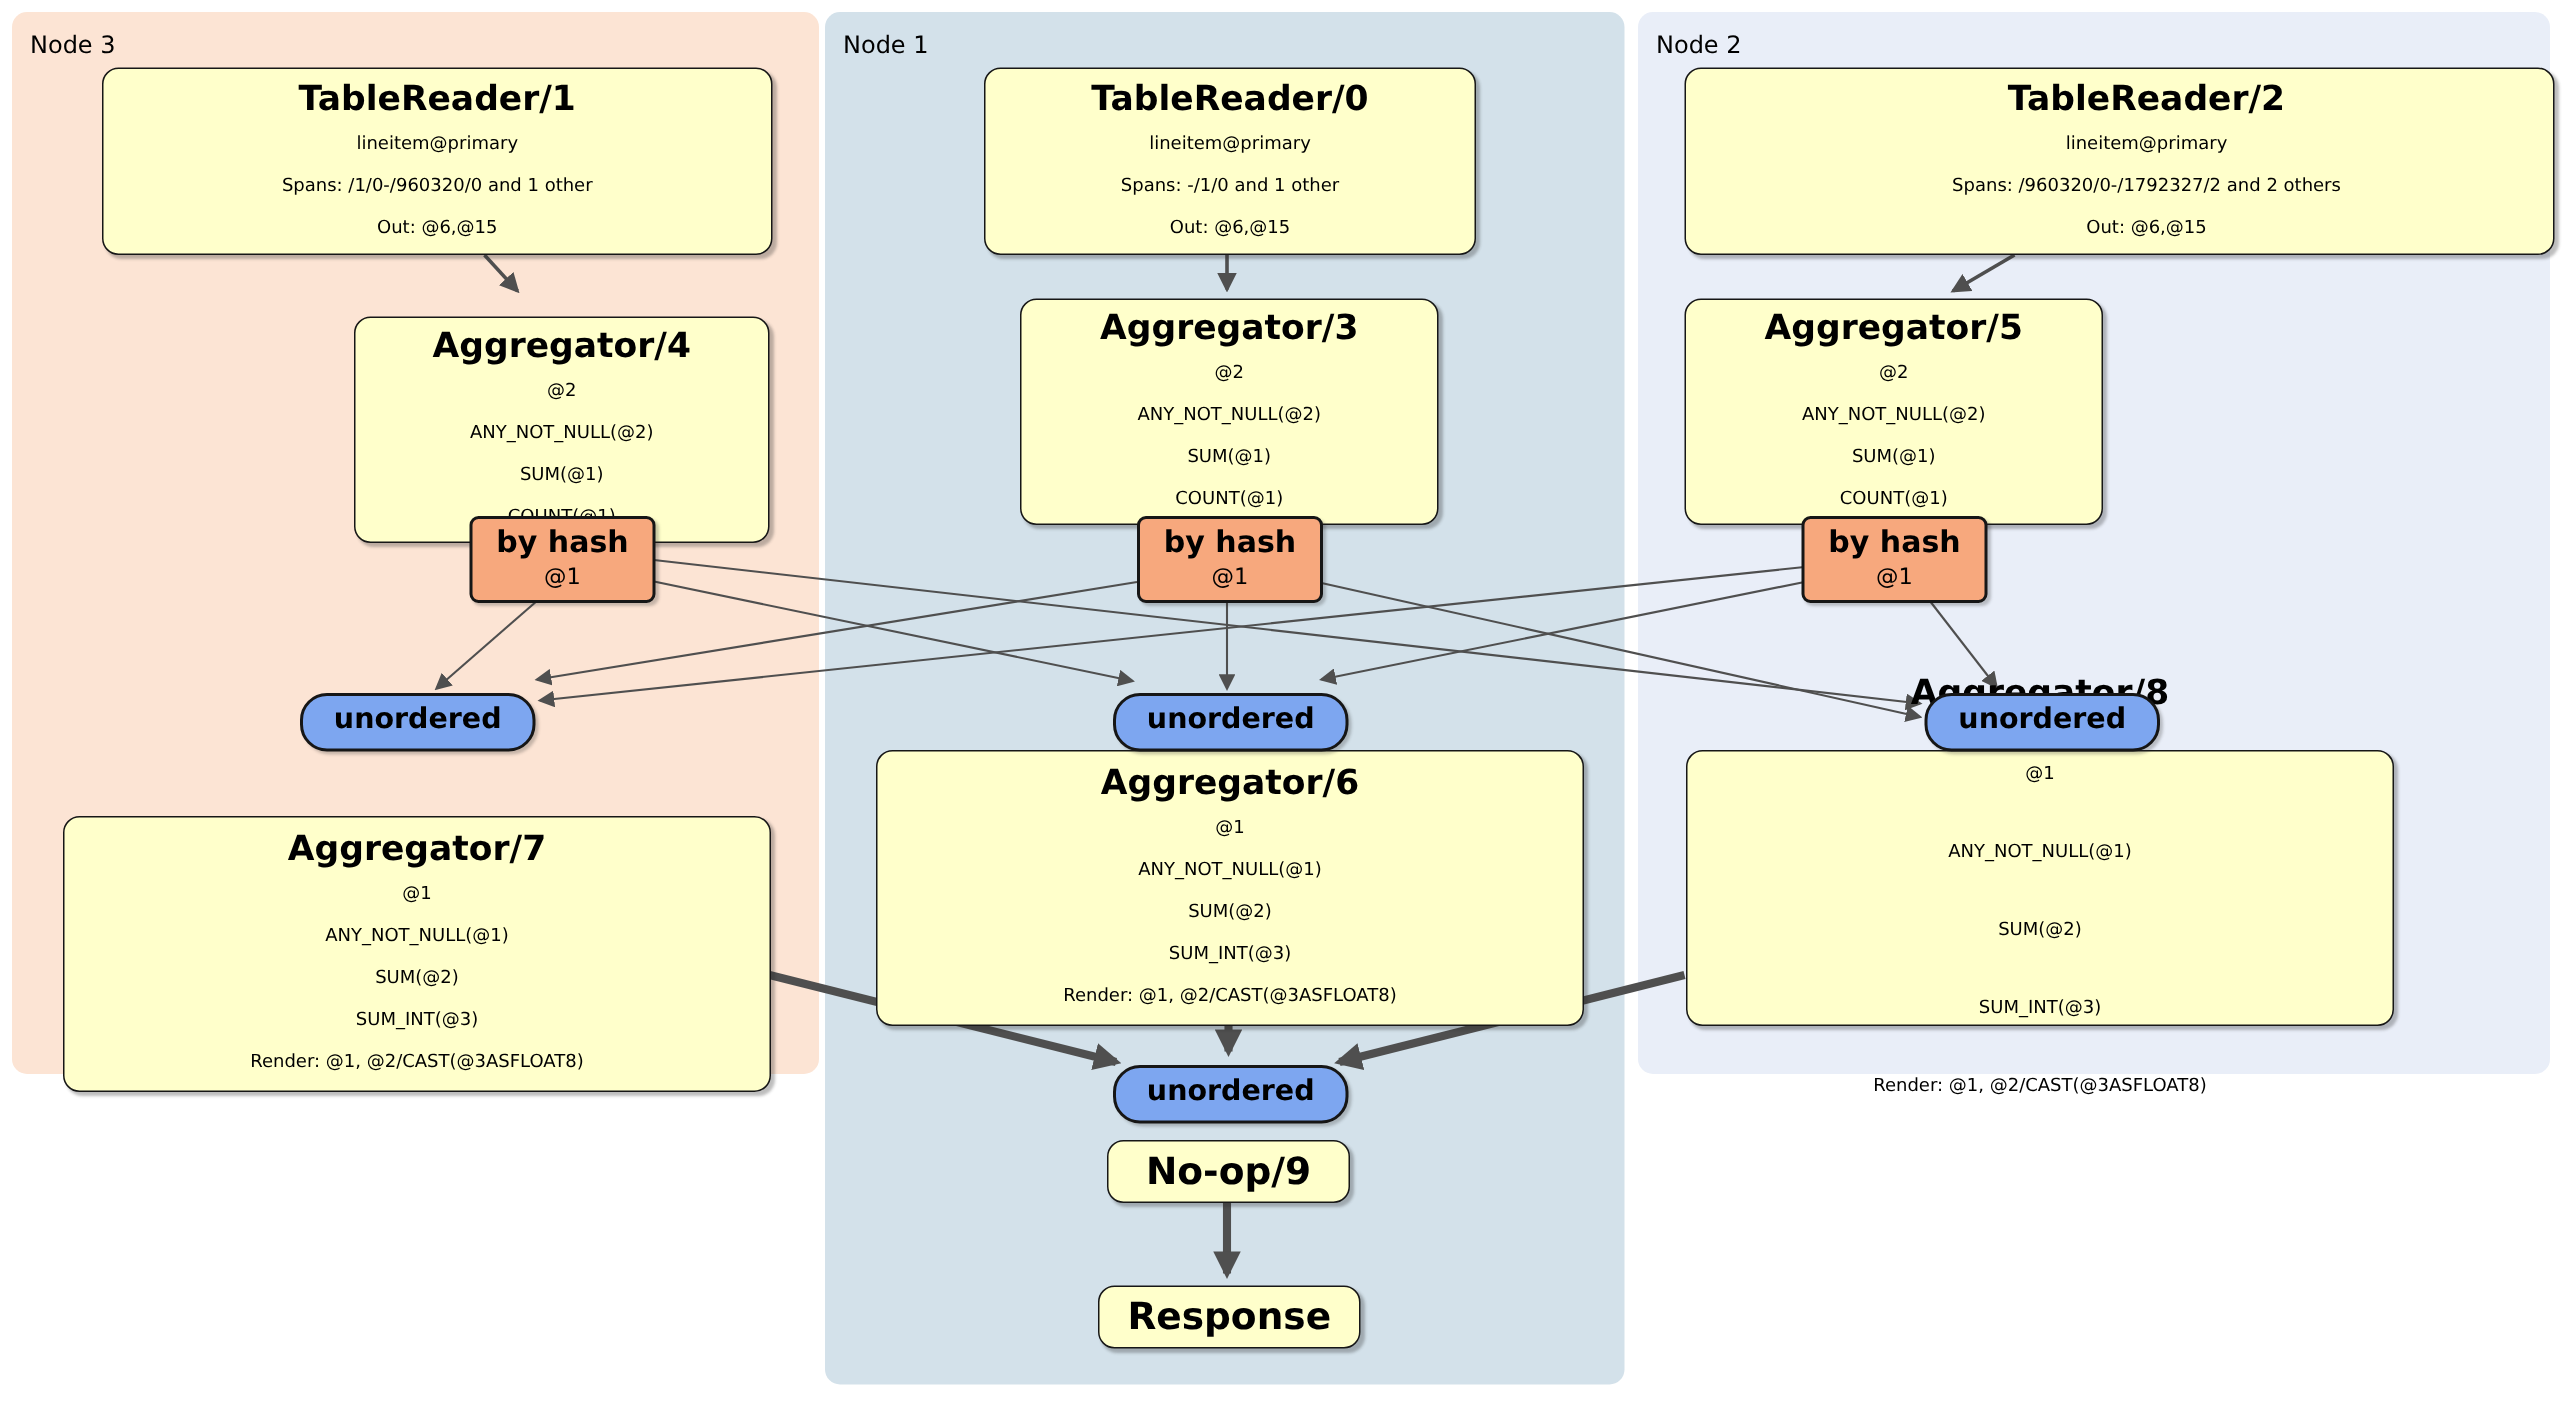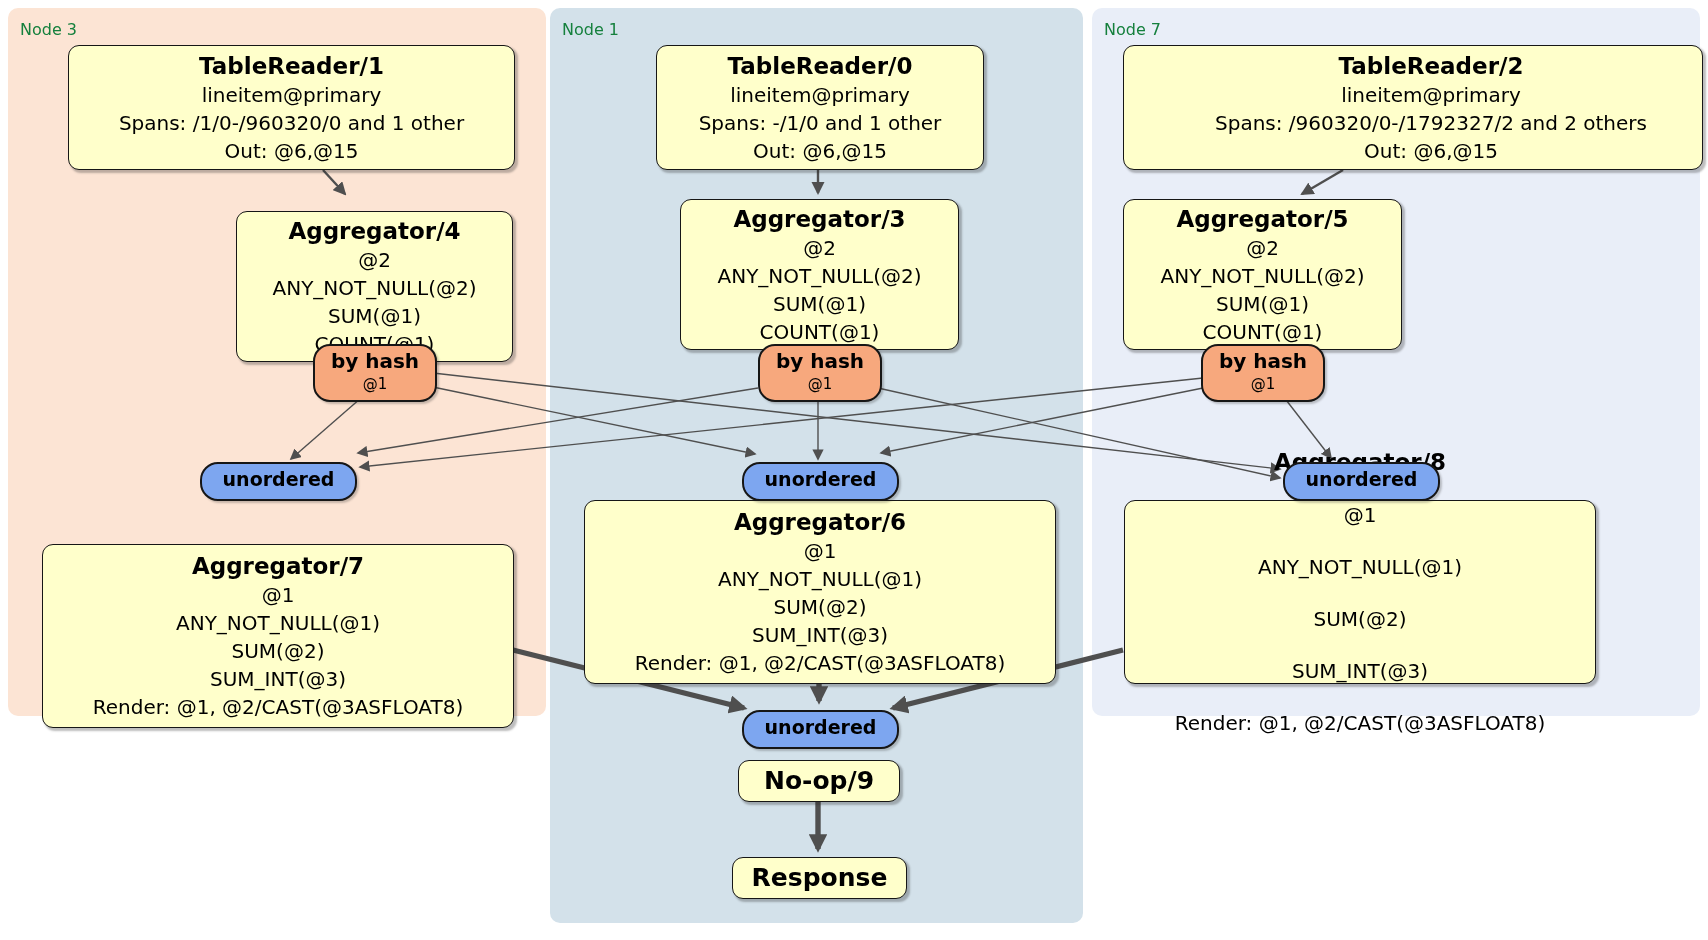--- a/index.html
+++ b/index.html
@@ -2,34 +2,34 @@
 <html><head>
 <meta charset="utf-8">
 <style>
   html,body{margin:0;padding:0;background:#ffffff;}
   .canvas{
     position:relative;width:1708px;height:940px;overflow:hidden;
     font-family:"DejaVu Sans","Liberation Sans",sans-serif;color:#000;
     background:#ffffff;
   }
   .region{position:absolute;border-radius:10px;}
-  .region-label{position:absolute;top:12px;left:12px;font-size:16px;color:#15803d;}
+  .region-label{position:absolute;top:12px;left:12px;font-size:16px;color:#000000;}
   .edges{position:absolute;left:0;top:0;z-index:2;}
   .pbox{
     position:absolute;z-index:3;background:#ffffcb;border:1.6px solid #161616;
     border-radius:11px;text-align:center;
     box-shadow:2.5px 2.5px 2px rgba(40,40,40,0.30);
     display:flex;flex-direction:column;justify-content:center;
   }
   .ptitle{font-weight:bold;font-size:23px;line-height:30px;}
-  .prow{font-size:20px;line-height:28px;white-space:nowrap;}
+  .prow{font-size:12px;line-height:28px;white-space:nowrap;}
   .pbox.small .ptitle{font-size:25px;line-height:38px;}
   .router{
     position:absolute;z-index:4;background:#f7a87d;border:2px solid #161616;
-    border-radius:17px;text-align:center;
+    border-radius:6px;text-align:center;
     box-shadow:2px 2px 2px rgba(40,40,40,0.25);
   }
   .router-label{font-weight:bold;font-size:20px;line-height:27px;padding-top:2px;}
   .router-key{font-size:15px;line-height:19px;}
   .sync{
     position:absolute;z-index:4;background:#7da6f0;border:2px solid #161616;
     border-radius:18px;text-align:center;font-weight:bold;font-size:19px;
     line-height:31px;box-shadow:2px 2px 2px rgba(40,40,40,0.25);
   }
 </style>
@@ -38,21 +38,21 @@
 
 <div class="canvas">
 
   <div class="region" style="left:8px;top:8px;width:538px;height:708px;background:#fce4d4;">
     <div class="region-label">Node 3</div>
   </div>
   <div class="region" style="left:550px;top:8px;width:533px;height:915px;background:#d3e1ea;">
     <div class="region-label">Node 1</div>
   </div>
   <div class="region" style="left:1092px;top:8px;width:608px;height:708px;background:#e9eef8;">
-    <div class="region-label">Node 7</div>
+    <div class="region-label">Node 2</div>
   </div>
 
   <svg class="edges" width="1708" height="940" viewBox="0 0 1708 940">
     <defs>
       <marker id="aThin" viewBox="0 0 10 10" refX="8.5" refY="5" markerWidth="8" markerHeight="8" orient="auto">
         <path d="M0,0 L10,5 L0,10 z" fill="#4f4f4f"></path>
       </marker>
       <marker id="aMid" viewBox="0 0 10 10" refX="8.5" refY="5" markerWidth="5.5" markerHeight="5.5" orient="auto">
         <path d="M0,0 L10,5 L0,10 z" fill="#4f4f4f"></path>
       </marker>

